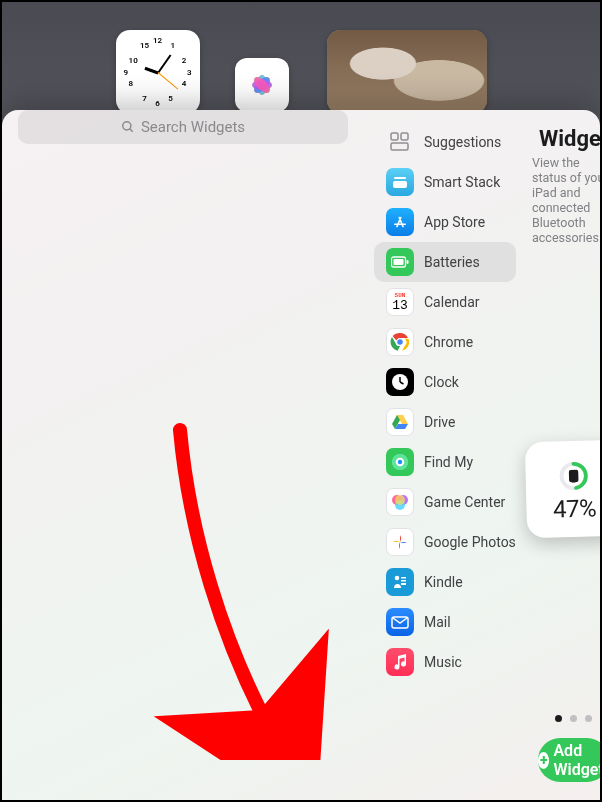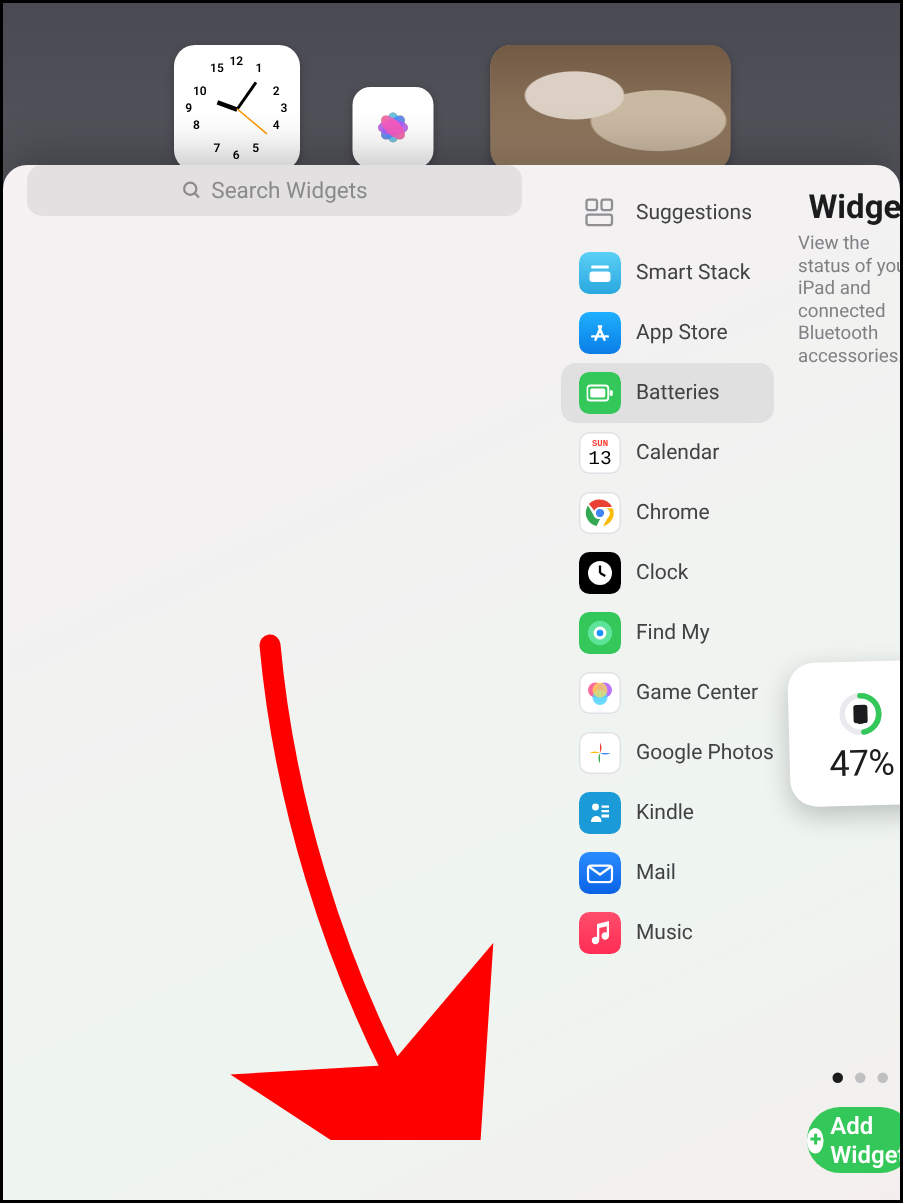--- a/index.html
+++ b/index.html
@@ -345,20 +345,30 @@
           <svg width="20" height="20" viewBox="0 0 20 20">
               <circle cx="10" cy="10" r="8" fill="#fff"></circle>
               <line x1="10" y1="10" x2="10" y2="5" stroke="#000" stroke-width="1.5"></line>
               <line x1="10" y1="10" x2="13.5" y2="12" stroke="#000" stroke-width="1.5"></line>
             </svg>
         </span>
         <span class="sb-label">Clock</span>
       </div>
 
 
+      <div class="sb-item">
+        <span class="sb-icon ic-drive">
+          <svg width="18" height="16" viewBox="0 0 18 16">
+              <path d="M6 1h6l5 9h-6z" fill="#ffcf4b"></path>
+              <path d="M6 1L1 10l3 5 5-9z" fill="#34a853"></path>
+              <path d="M4 15h10l3-5H7z" fill="#4285f4"></path>
+            </svg>
+        </span>
+        <span class="sb-label">Drive</span>
+      </div>
 
 
       <div class="sb-item">
         <span class="sb-icon ic-findmy">
           <svg width="18" height="18" viewBox="0 0 18 18">
               <circle cx="9" cy="9" r="4.3" fill="#fff"></circle>
               <circle cx="9" cy="9" r="2.2" fill="#1a8fff"></circle>
             </svg>
         </span>
         <span class="sb-label">Find My</span>

